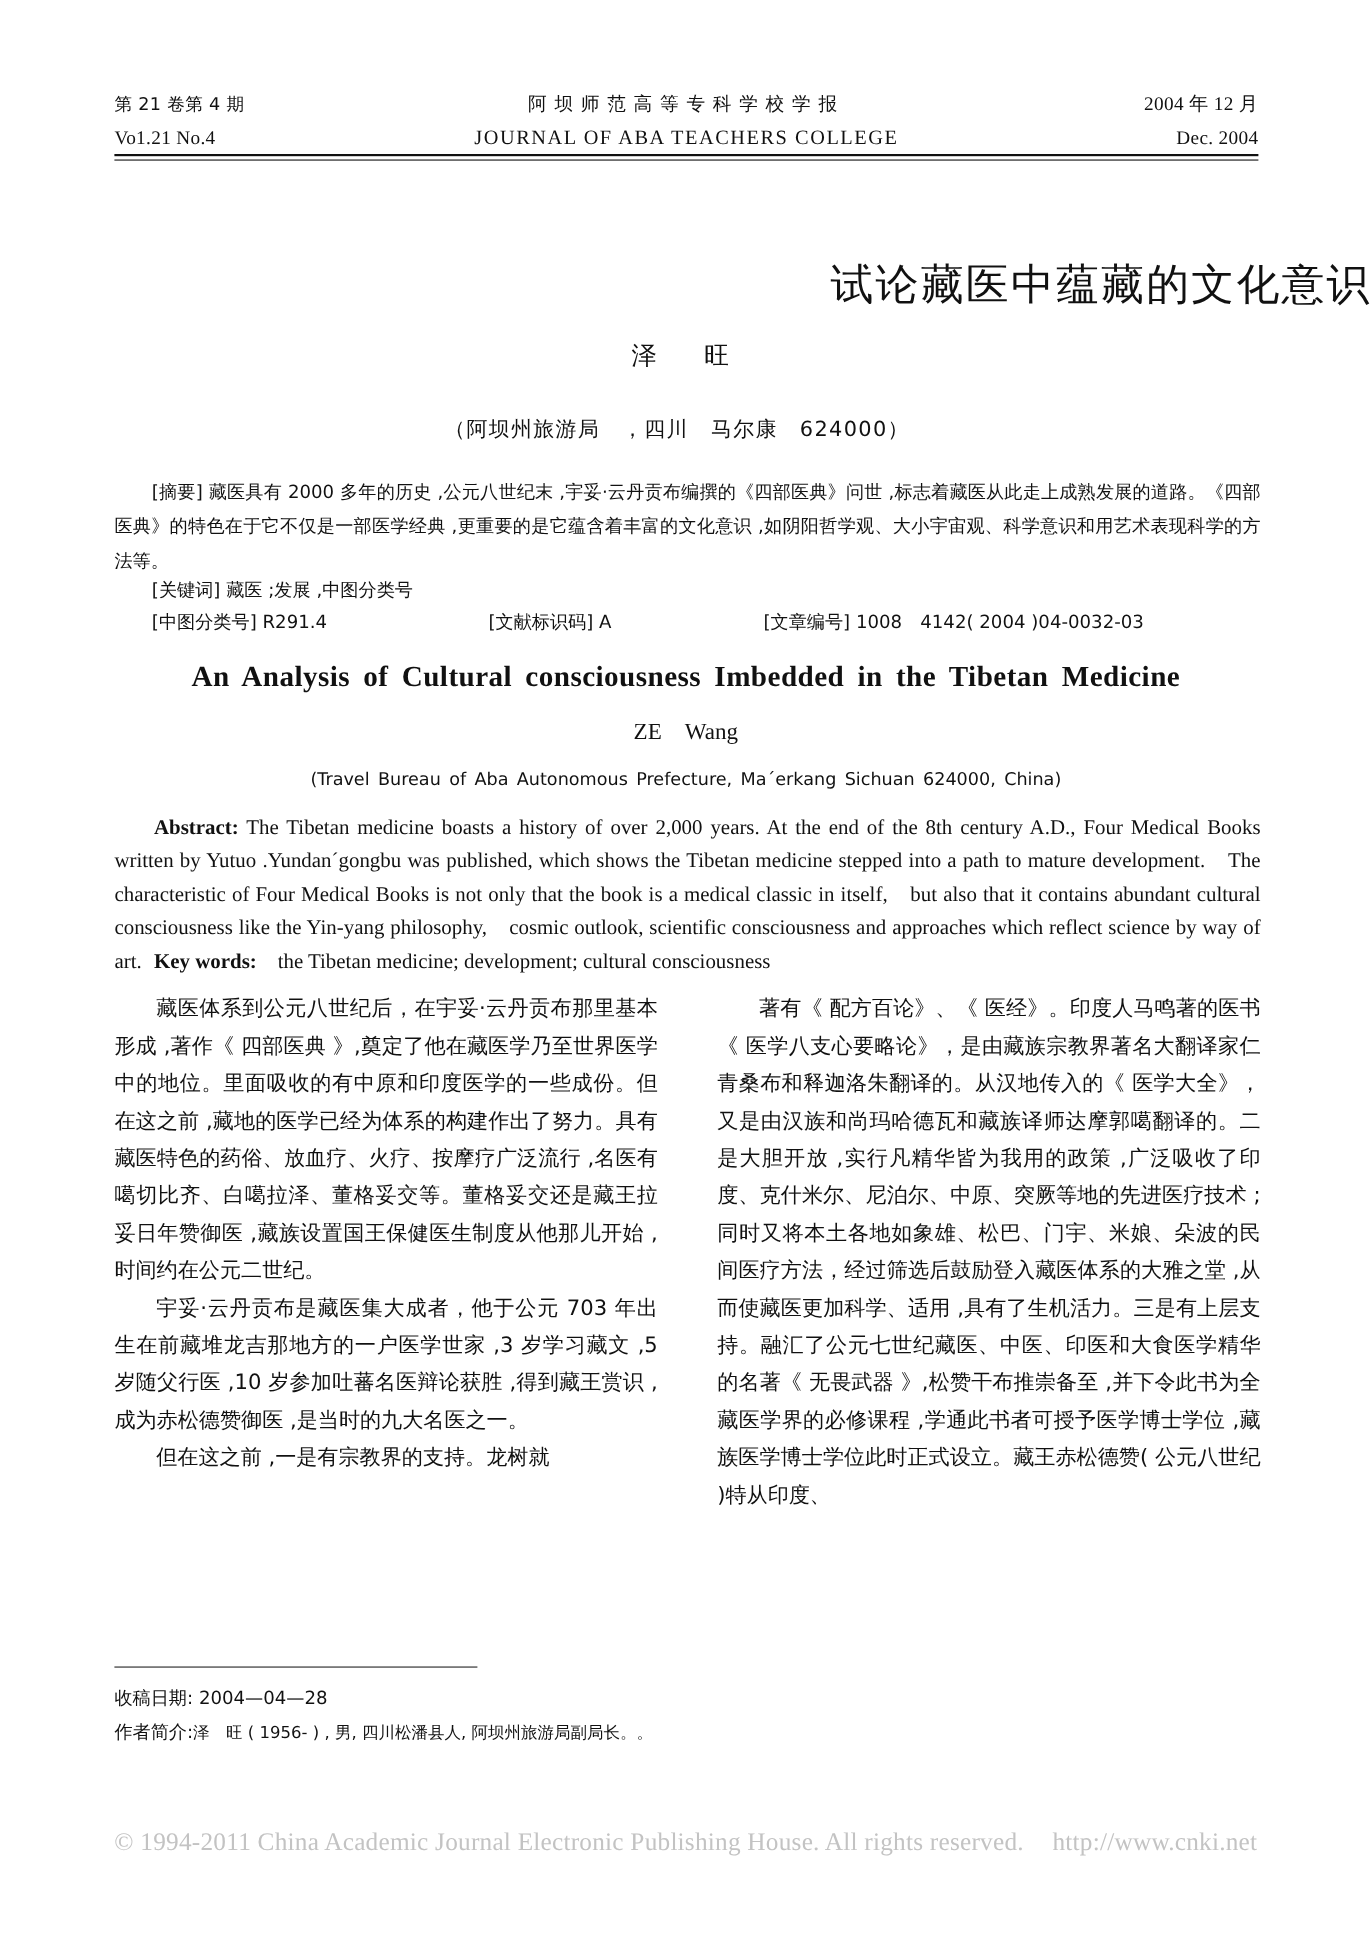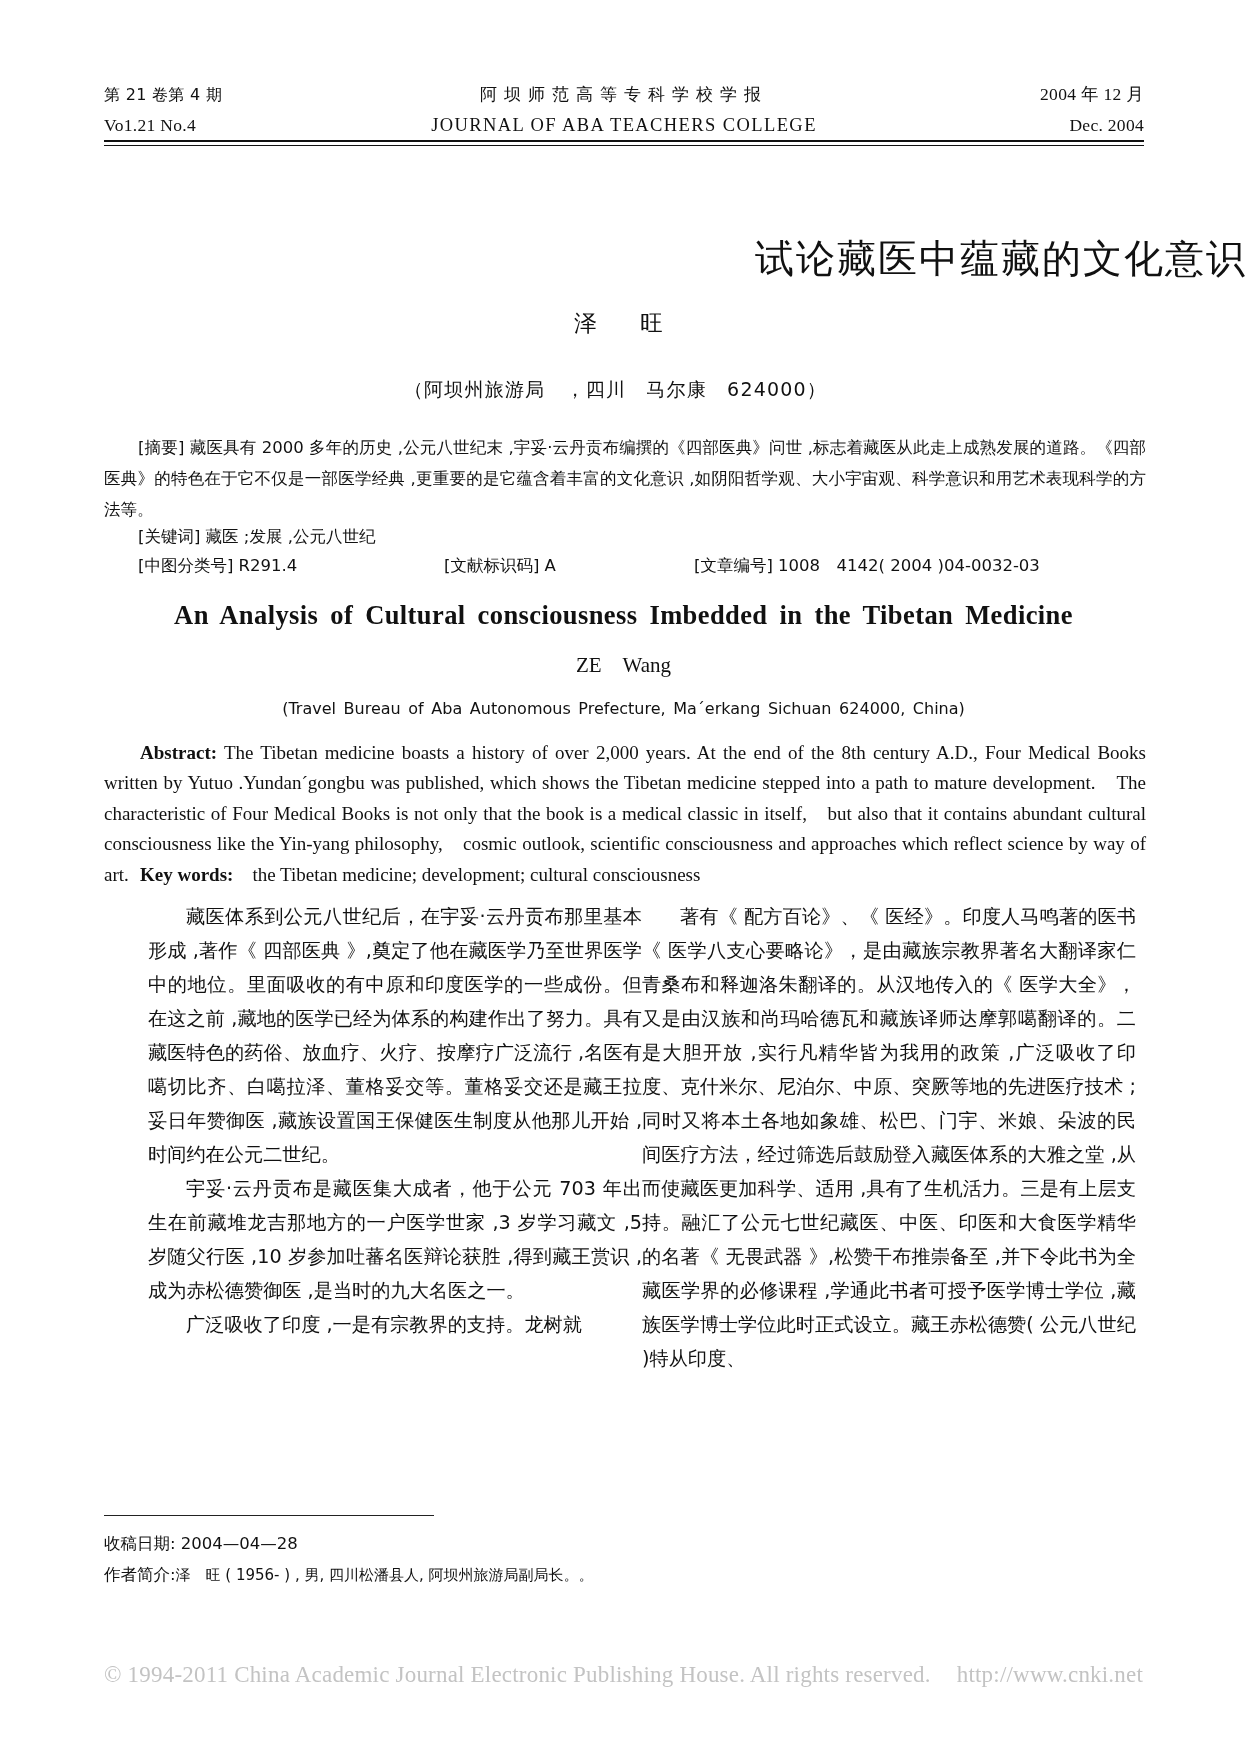--- a/index.html
+++ b/index.html
@@ -189,21 +189,21 @@
   }
   .en-kw b { font-weight: bold; }
 
   
   .body-cols {
     position: absolute;
     left: 104px;
     top: 900px;
     width: 1042px;
     display: flex;
-    margin-left: 44px;
+    gap: 54px;
   }
   .col {
     width: 494px;
     font-family: "DejaVu Sans", "Liberation Sans", sans-serif;
     font-size: 19.2px;
     line-height: 34px;
     text-align: justify;
     text-justify: inter-ideograph;
   }
   .col p {
@@ -262,21 +262,21 @@
       <div class="mh-right">Dec.   2004</div>
     </div>
   </div>
   <div class="rule-double"></div>
 
   <div class="title-cn">试论藏医中蕴藏的文化意识</div>
   <div class="author-cn">泽　旺</div>
   <div class="affil-cn">（阿坝州旅游局　，四川　马尔康　624000）</div>
 
   <div class="cn-abs">[摘要] 藏医具有 2000 多年的历史 ,公元八世纪末 ,宇妥·云丹贡布编撰的《四部医典》问世 ,标志着藏医从此走上成熟发展的道路。《四部医典》的特色在于它不仅是一部医学经典 ,更重要的是它蕴含着丰富的文化意识 ,如阴阳哲学观、大小宇宙观、科学意识和用艺术表现科学的方法等。</div>
-  <div class="cn-kw">[关键词] 藏医 ;发展 ,公元八世纪</div>
+  <div class="cn-kw">[关键词] 藏医 ;发展 ,中图分类号</div>
   <div class="cn-class">
     <div class="c1">[中图分类号] R291.4</div>
     <div class="c2">[文献标识码] A</div>
     <div class="c3">[文章编号] 1008　4142( 2004 )04-0032-03</div>
   </div>
 
   <div class="title-en">An Analysis of Cultural consciousness Imbedded in the Tibetan Medicine</div>
   <div class="author-en">ZE　Wang</div>
   <div class="affil-en">(Travel Bureau of Aba Autonomous Prefecture, Ma´erkang Sichuan 624000, China)</div>
 
@@ -284,21 +284,21 @@
     <b>Abstract:</b><span> The Tibetan medicine boasts a history of over 2,000 years. At the end of the 8th century A.D., Four Medical Books written by Yutuo .Yundan´gongbu was published, which shows the Tibetan medicine stepped into a path to mature development.　The characteristic of Four Medical Books is not only that the book is a medical classic in itself,　but also that it contains abundant cultural consciousness like the Yin-yang philosophy,　cosmic outlook, scientific consciousness and approaches which reflect science by way of art.</span>
   </div>
   <div class="en-kw">
     <b>Key words:</b><span>　the Tibetan medicine; development; cultural consciousness</span>
   </div>
 
   <div class="body-cols">
     <div class="col">
       <p>藏医体系到公元八世纪后，在宇妥·云丹贡布那里基本形成 ,著作《 四部医典 》,奠定了他在藏医学乃至世界医学中的地位。里面吸收的有中原和印度医学的一些成份。但在这之前 ,藏地的医学已经为体系的构建作出了努力。具有藏医特色的药俗、放血疗、火疗、按摩疗广泛流行 ,名医有噶切比齐、白噶拉泽、董格妥交等。董格妥交还是藏王拉妥日年赞御医 ,藏族设置国王保健医生制度从他那儿开始 ,时间约在公元二世纪。</p>
       <p>宇妥·云丹贡布是藏医集大成者，他于公元 703 年出生在前藏堆龙吉那地方的一户医学世家 ,3 岁学习藏文 ,5 岁随父行医 ,10 岁参加吐蕃名医辩论获胜 ,得到藏王赏识 ,成为赤松德赞御医 ,是当时的九大名医之一。</p>
-      <p>广泛吸收了印度 ,一是有宗教界的支持。龙树就</p>
+      <p>但在这之前 ,一是有宗教界的支持。龙树就</p>
     </div>
     <div class="col">
       <p>著有《 配方百论》、《 医经》。印度人马鸣著的医书《 医学八支心要略论》，是由藏族宗教界著名大翻译家仁青桑布和释迦洛朱翻译的。从汉地传入的《 医学大全》，又是由汉族和尚玛哈德瓦和藏族译师达摩郭噶翻译的。二是大胆开放 ,实行凡精华皆为我用的政策 ,广泛吸收了印度、克什米尔、尼泊尔、中原、突厥等地的先进医疗技术 ;同时又将本土各地如象雄、松巴、门宇、米娘、朵波的民间医疗方法，经过筛选后鼓励登入藏医体系的大雅之堂 ,从而使藏医更加科学、适用 ,具有了生机活力。三是有上层支持。融汇了公元七世纪藏医、中医、印医和大食医学精华的名著《 无畏武器 》,松赞干布推崇备至 ,并下令此书为全藏医学界的必修课程 ,学通此书者可授予医学博士学位 ,藏族医学博士学位此时正式设立。藏王赤松德赞( 公元八世纪 )特从印度、</p>
     </div>
   </div>
 
   <div class="fn-rule"></div>
   <div class="footnotes">
     <div class="fn-line">收稿日期: 2004—04—28</div>
     <div class="fn-line"><span>作者简介:</span><span class="small">泽　旺 ( 1956- ) , 男, 四川松潘县人, 阿坝州旅游局副局长。。</span></div>

